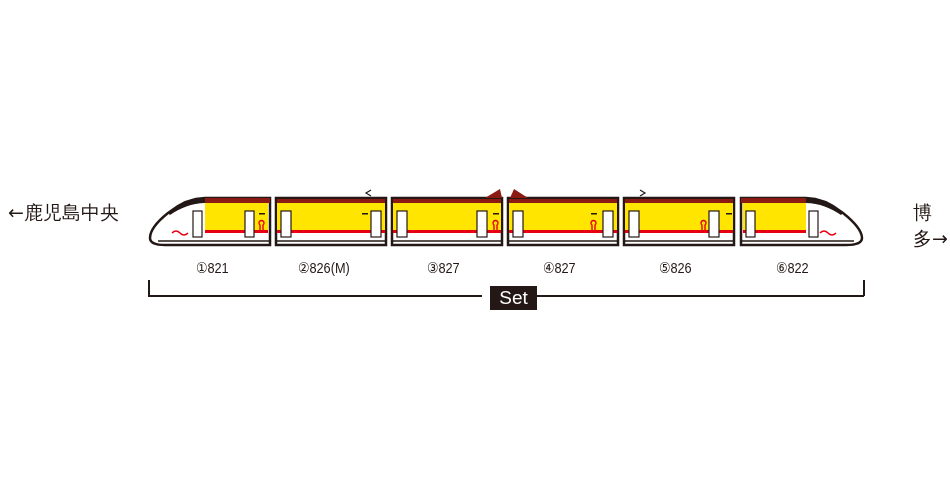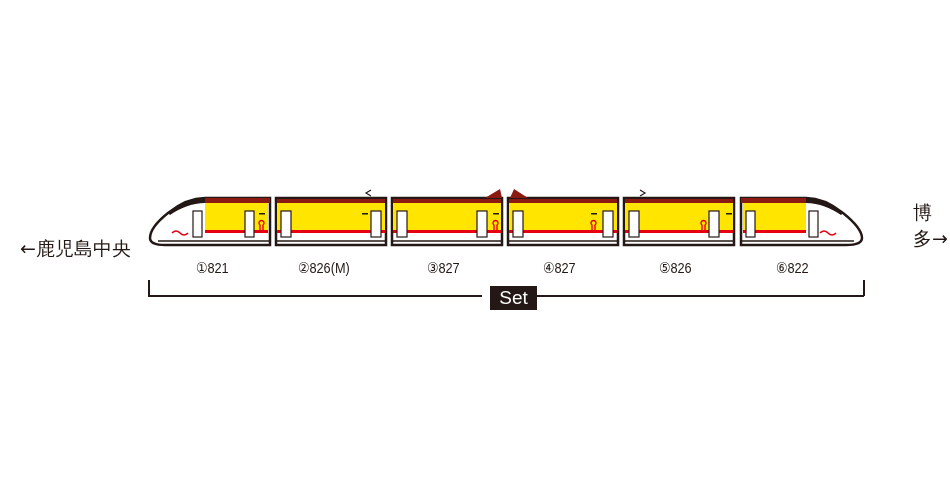--- a/index.html
+++ b/index.html
@@ -1,18 +1,18 @@
 <!DOCTYPE html>
 <html><head>
 <meta charset="utf-8">
 <style>
   html, body { margin: 0; padding: 0; background: #ffffff; }
   body { width: 950px; height: 500px; position: relative; overflow: hidden; font-family: "Liberation Sans", "DejaVu Sans", sans-serif; }
   .dir { position: absolute; top: 200px; font-size: 19px; color: #231815; font-family: "DejaVu Sans", sans-serif; letter-spacing: 0px; }
-  #dir-left { left: 20px; margin-top: 36px; }
+  #dir-left { left: 8px; }
   #dir-right { left: 913px; }
   svg#train { position: absolute; left: 0; top: 0; }
   .label { position: absolute; top: 259px; font-size: 15px; color: #231815; font-family: "Liberation Sans", "DejaVu Sans", sans-serif; transform: scaleX(0.85); transform-origin: left top; white-space: nowrap; }
   .set-badge { position: absolute; left: 490px; top: 286px; width: 47px; height: 24px; background: #231815; color: #ffffff; font-size: 19px; line-height: 24px; text-align: center; font-family: "Liberation Sans", "DejaVu Sans", sans-serif; }
   .bracket { position: absolute; background: #231815; }
 </style>
 </head>
 <body>
 
 <div id="dir-left" class="dir">←鹿児島中央</div>

